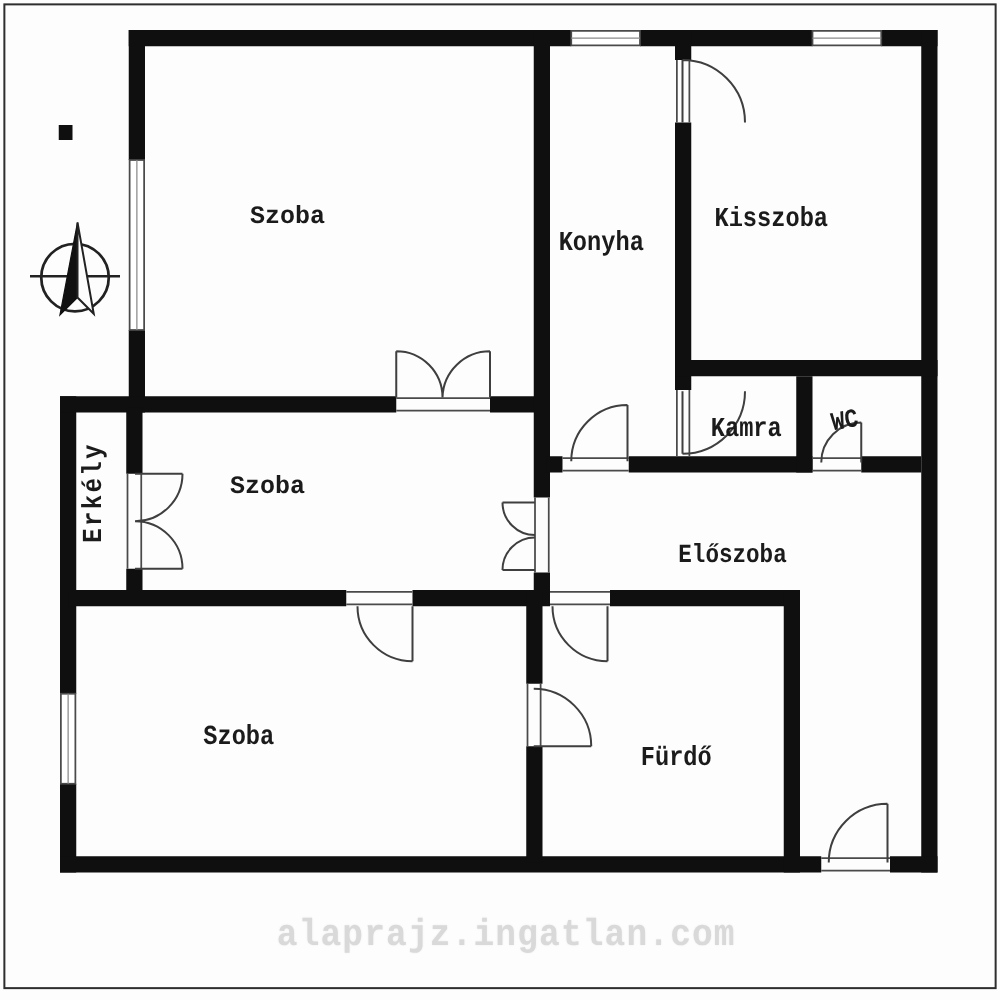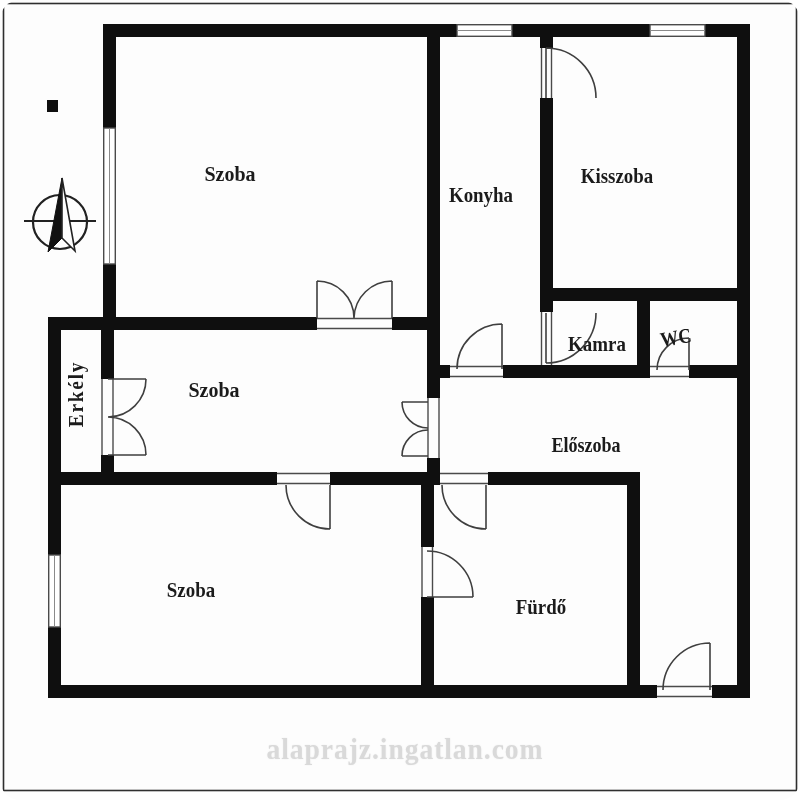--- a/index.html
+++ b/index.html
@@ -1,20 +1,19 @@
 <!DOCTYPE html>
 <html><head>
 <meta charset="utf-8">
 <title>Alaprajz</title>
 <style>
   html,body{margin:0;padding:0;background:#ffffff;}
   #canvas{
     position:relative;width:800px;height:800px;background:#fdfdfd;overflow:hidden;
-    font-family:Liberation Serif, serif;
-    border-radius:20px;
+    font-family:Liberation Mono, monospace;
   }
   #plan-svg{position:absolute;left:0;top:0;}
   .lbl{
     position:absolute;font-weight:bold;color:#1b1b1b;white-space:nowrap;
     transform:translate(-50%,-50%);line-height:1;
   }
   .cond{transform:translate(-50%,-50%) scaleX(.86);}
   .lbl-erkely{transform:translate(-50%,-50%) rotate(-90deg) scaleX(.88);letter-spacing:2px;}
   .lbl-wc{transform:translate(-50%,-50%) rotate(-10deg) scaleX(.86);}
   .watermark{

